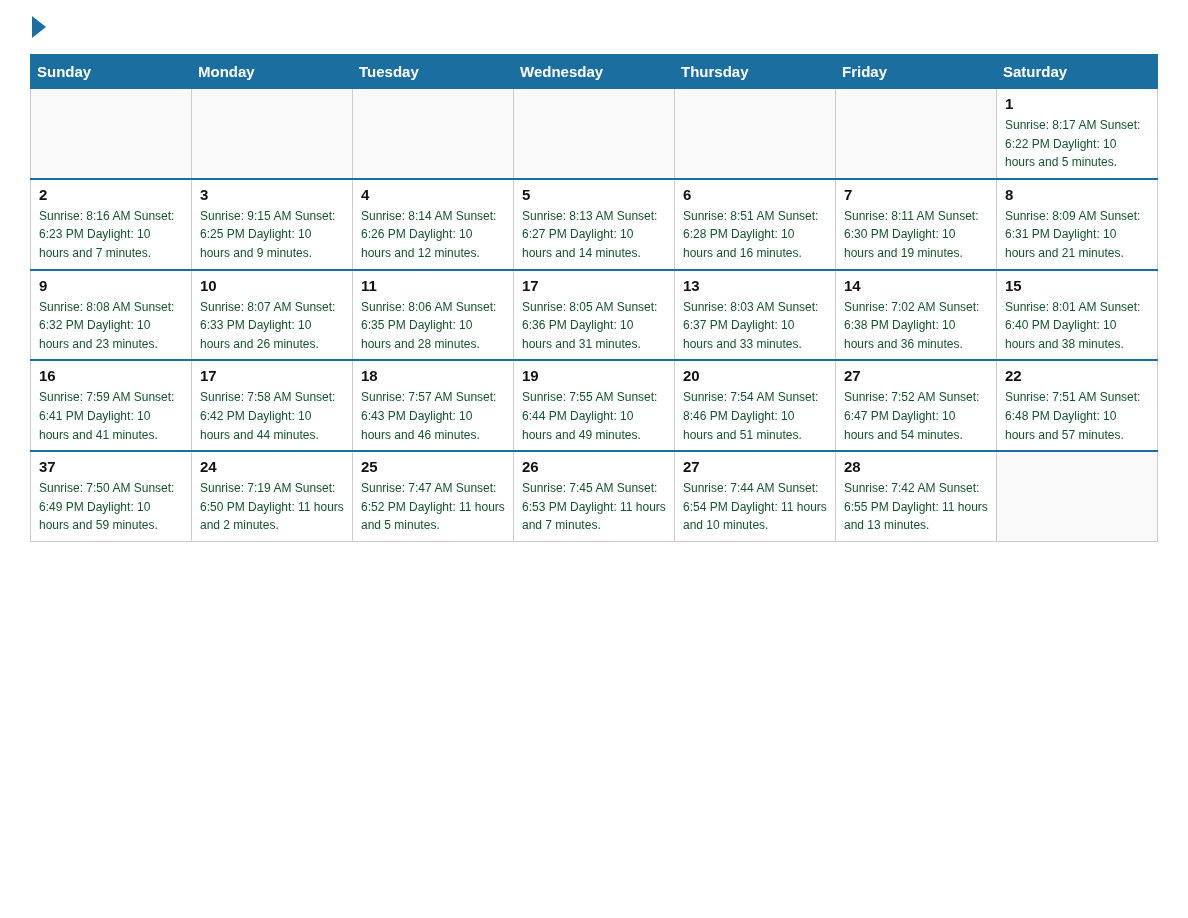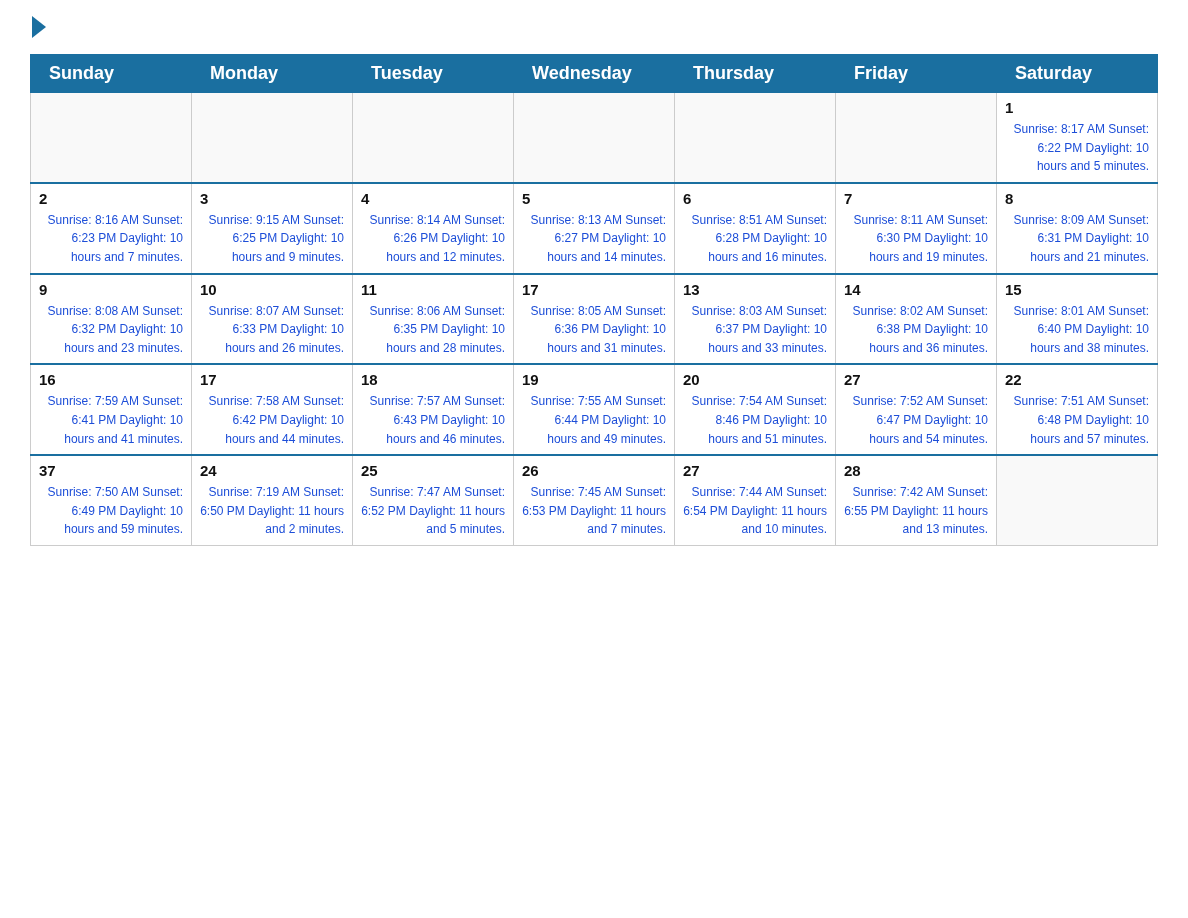--- a/index.html
+++ b/index.html
@@ -63,23 +63,23 @@
       color: #333;
       margin-top: 4px;
     }
     .calendar {
       width: 100%;
       border-collapse: collapse;
     }
     .calendar th {
       background-color: #1a6fa0;
       color: #fff;
-      font-size: 18px;
-      font-weight: bold;
-      padding: 8px 18px;
+      font-size: 15px;
+      font-weight: bold;
+      padding: 8px 6px;
       text-align: left;
       border: 1px solid #1a6fa0;
     }
     .calendar td {
       border: 1px solid #ccc;
       vertical-align: top;
       padding: 6px 8px;
       width: calc(100% / 7);
       min-height: 100px;
       font-size: 12.5px;
@@ -91,23 +91,22 @@
     }
     .day-num {
       font-size: 15px;
       font-weight: bold;
       color: #111;
       display: block;
       margin-bottom: 4px;
     }
     .day-info {
       font-size: 12px;
-      color: #1d4ed8;
+      color: #14532d;
       line-height: 1.55;
-      text-align: right;
     }
     .row-divider td {
       border-top: 2px solid #1a6fa0;
     }
   </style>
 </head>
 <body>
 
 <div class="header">
   <div class="logo">
@@ -222,21 +221,21 @@
 Daylight: 10 hours and 31 minutes.</div>
         </td>
         <td>
           <span class="day-num">13</span>
           <div class="day-info">Sunrise: 8:03 AM
 Sunset: 6:37 PM
 Daylight: 10 hours and 33 minutes.</div>
         </td>
         <td>
           <span class="day-num">14</span>
-          <div class="day-info">Sunrise: 8:02 AM
+          <div class="day-info">Sunrise: 7:02 AM
 Sunset: 6:38 PM
 Daylight: 10 hours and 36 minutes.</div>
         </td>
         <td>
           <span class="day-num">15</span>
           <div class="day-info">Sunrise: 8:01 AM
 Sunset: 6:40 PM
 Daylight: 10 hours and 38 minutes.</div>
         </td>
       </tr>

